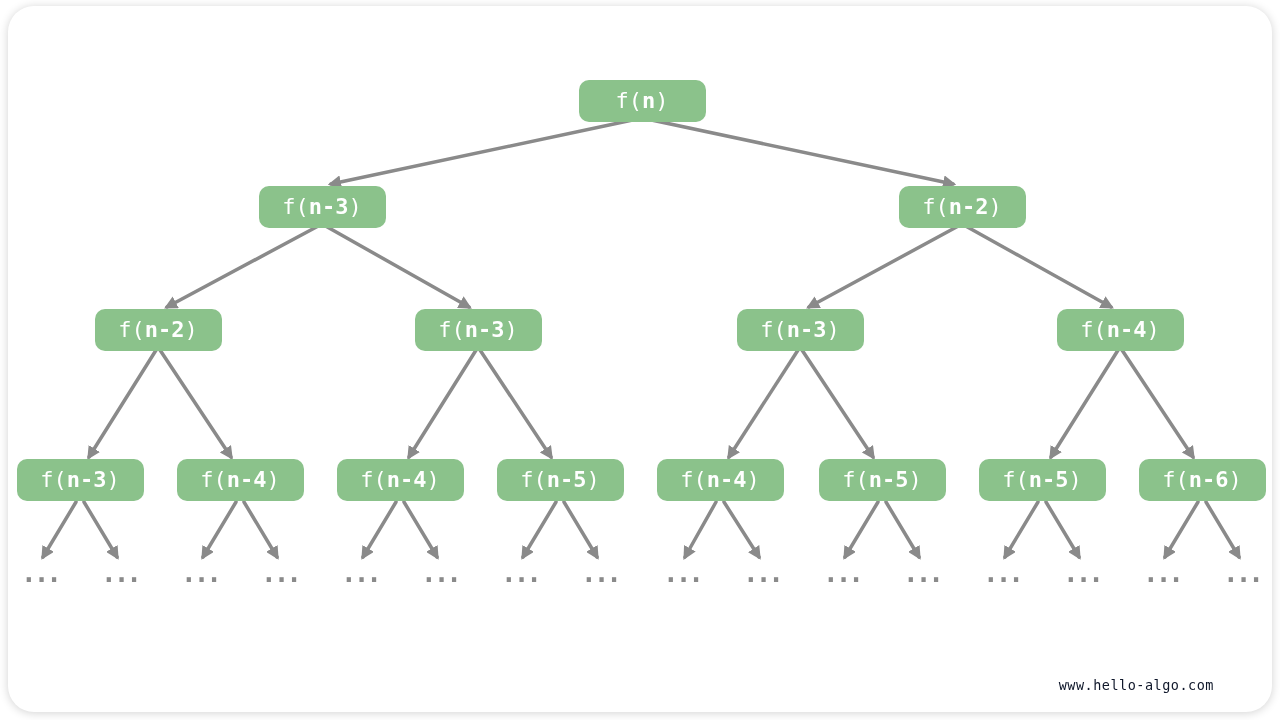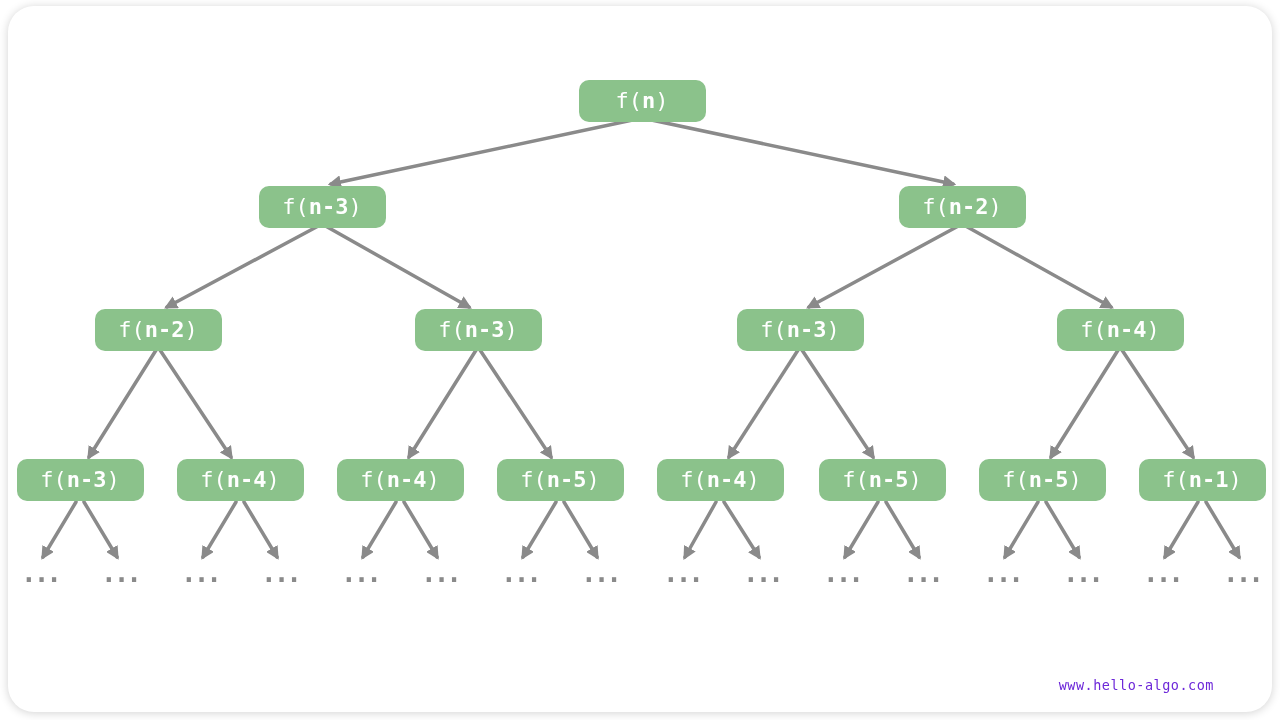--- a/index.html
+++ b/index.html
@@ -49,21 +49,21 @@
     color: #8a8a8a;
     font-weight: bold;
     font-size: 26px;
     letter-spacing: -3px;
     line-height: 1;
     z-index: 2;
   }
   .watermark {
     position: absolute;
     right: 66px; bottom: 27px;
-    color: #6d28d9;
+    color: #0f172a;
     font-size: 13.5px;
     letter-spacing: 0.5px;
   }
 </style>
 </head>
 <body>
 
 <div class="card"></div>
 
 <div class="canvas">
@@ -114,21 +114,21 @@
       <div class="node" style="left: 414.5px; top: 309px;"><span>f(</span><span class="b">n-3</span><span>)</span></div>
       <div class="node" style="left: 736.5px; top: 309px;"><span>f(</span><span class="b">n-3</span><span>)</span></div>
       <div class="node" style="left: 1056.5px; top: 309px;"><span>f(</span><span class="b">n-4</span><span>)</span></div>
       <div class="node" style="left: 16.5px; top: 459px;"><span>f(</span><span class="b">n-3</span><span>)</span></div>
       <div class="node" style="left: 176.5px; top: 459px;"><span>f(</span><span class="b">n-4</span><span>)</span></div>
       <div class="node" style="left: 336.5px; top: 459px;"><span>f(</span><span class="b">n-4</span><span>)</span></div>
       <div class="node" style="left: 496.5px; top: 459px;"><span>f(</span><span class="b">n-5</span><span>)</span></div>
       <div class="node" style="left: 656.5px; top: 459px;"><span>f(</span><span class="b">n-4</span><span>)</span></div>
       <div class="node" style="left: 818.5px; top: 459px;"><span>f(</span><span class="b">n-5</span><span>)</span></div>
       <div class="node" style="left: 978.5px; top: 459px;"><span>f(</span><span class="b">n-5</span><span>)</span></div>
-      <div class="node" style="left: 1138.5px; top: 459px;"><span>f(</span><span class="b">n-1</span><span>)</span></div>
+      <div class="node" style="left: 1138.5px; top: 459px;"><span>f(</span><span class="b">n-6</span><span>)</span></div>
       <div class="ellipsis" style="left: 10px; top: 560px;">...</div>
       <div class="ellipsis" style="left: 90px; top: 560px;">...</div>
       <div class="ellipsis" style="left: 170px; top: 560px;">...</div>
       <div class="ellipsis" style="left: 250px; top: 560px;">...</div>
       <div class="ellipsis" style="left: 330px; top: 560px;">...</div>
       <div class="ellipsis" style="left: 410px; top: 560px;">...</div>
       <div class="ellipsis" style="left: 490px; top: 560px;">...</div>
       <div class="ellipsis" style="left: 570px; top: 560px;">...</div>
       <div class="ellipsis" style="left: 652px; top: 560px;">...</div>
       <div class="ellipsis" style="left: 732px; top: 560px;">...</div>

